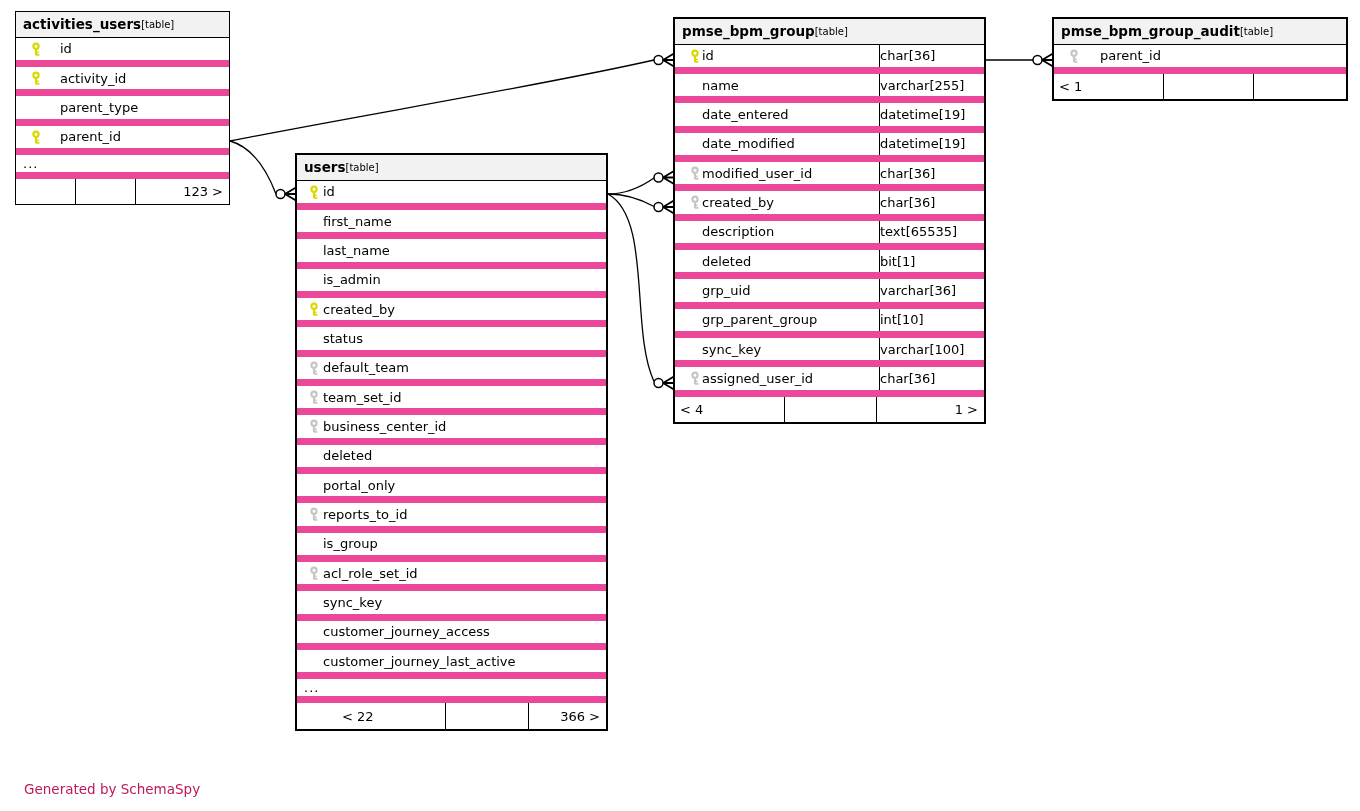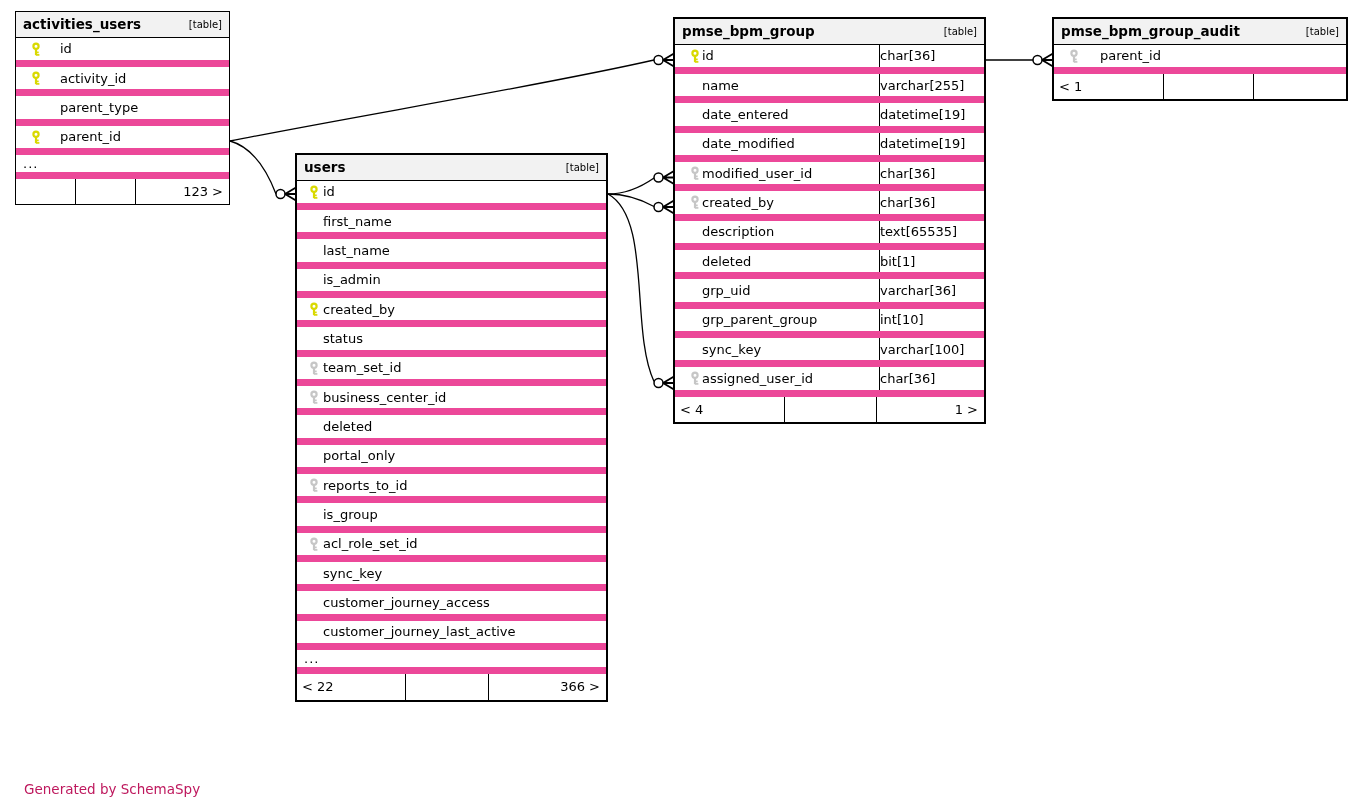--- a/index.html
+++ b/index.html
@@ -7,41 +7,41 @@
           font-family:"DejaVu Sans","Liberation Sans",sans-serif;color:#000;}
   .rel-lines{position:absolute;left:0;top:0;width:1360px;height:811px;}
 
   .table{position:absolute;background:#fff;border:1.4px solid #000;box-sizing:border-box;}
   .t-act  {left:15px;  top:11px;  width:215px; border-width:1.4px; --icon-x:13px; --label-x:44px;}
   .t-users{left:295px; top:153px; width:313px; border-width:2.2px; --icon-x:10px; --label-x:26px;}
   .t-pmse {left:673px; top:17px;  width:313px; border-width:2.8px; --icon-x:13px; --label-x:27px;}
   .t-audit{left:1052px;top:17px;  width:296px; border-width:2.2px; --icon-x:13px; --label-x:46px;}
 
   .thead{height:25.5px;background:#f2f2f2;border-bottom:1px solid #000;display:flex;
-         align-items:center;justify-content:space-between;padding:0 7px;box-sizing:border-box;}
+         align-items:center;padding:0 7px;box-sizing:border-box;}
   .tname{font-weight:bold;font-size:13.5px;}
   .ttag{font-size:10px;}
 
   .row{position:relative;height:29.35px;border-bottom:7px solid #ec4899;display:flex;
        align-items:center;font-size:13px;box-sizing:border-box;}
   .row.ellipsis{height:24px;}
   .row.ellipsis .label{margin-left:7px;letter-spacing:1px;}
   .key{position:absolute;left:var(--icon-x);top:50%;transform:translateY(-50%);
        width:14px;height:14px;line-height:0;}
   .label{margin-left:var(--label-x);white-space:nowrap;}
   .type{margin-left:auto;width:105px;align-self:stretch;display:flex;align-items:center;
         border-left:1px solid #000;box-sizing:border-box;white-space:nowrap;}
 
   .tfoot{display:flex;height:25.5px;font-size:13px;align-items:stretch;box-sizing:border-box;}
   .fc{display:flex;align-items:center;box-sizing:border-box;white-space:nowrap;}
   .f1{padding-left:5px;}
   .f2{border-left:1.5px solid #000;}
   .f3{border-left:1.5px solid #000;flex:1;justify-content:flex-end;padding-right:6px;}
   .t-act  .f1{width:59px;}  .t-act  .f2{width:60px;}
-  .t-users .f1{width:108px;}.t-users .f2{width:83px;}
+  .t-users .f1{width:108px;margin-left:40px;}.t-users .f2{width:83px;}
   .t-pmse .f1{width:109px;} .t-pmse .f2{width:92px;}
   .t-audit .f1{width:109px;}.t-audit .f2{width:90px;}
 
   .credit{position:absolute;left:24px;top:781px;font-size:13.5px;color:#be185d;}
 </style>
 </head>
 <body>
 
 <div class="canvas">
 
@@ -163,20 +163,29 @@
       <div class="row">
         <span class="label">status</span>
       </div>
       <div class="row">
         <span class="key"><svg width="14" height="14" viewBox="0 0 14 14">
      <circle cx="7" cy="4.2" r="2.6" fill="none" stroke="#c6c6c6" stroke-width="2.2"></circle>
      <line x1="7" y1="6.8" x2="7" y2="13.2" stroke="#c6c6c6" stroke-width="2.2"></line>
      <line x1="7" y1="10.4" x2="9.7" y2="10.4" stroke="#c6c6c6" stroke-width="1.7"></line>
      <line x1="7" y1="12.9" x2="10.4" y2="12.9" stroke="#c6c6c6" stroke-width="1.7"></line>
    </svg></span>
+        <span class="label">default_team</span>
+      </div>
+      <div class="row">
+        <span class="key"><svg width="14" height="14" viewBox="0 0 14 14">
+     <circle cx="7" cy="4.2" r="2.6" fill="none" stroke="#c6c6c6" stroke-width="2.2"></circle>
+     <line x1="7" y1="6.8" x2="7" y2="13.2" stroke="#c6c6c6" stroke-width="2.2"></line>
+     <line x1="7" y1="10.4" x2="9.7" y2="10.4" stroke="#c6c6c6" stroke-width="1.7"></line>
+     <line x1="7" y1="12.9" x2="10.4" y2="12.9" stroke="#c6c6c6" stroke-width="1.7"></line>
+   </svg></span>
         <span class="label">team_set_id</span>
       </div>
       <div class="row">
         <span class="key"><svg width="14" height="14" viewBox="0 0 14 14">
      <circle cx="7" cy="4.2" r="2.6" fill="none" stroke="#c6c6c6" stroke-width="2.2"></circle>
      <line x1="7" y1="6.8" x2="7" y2="13.2" stroke="#c6c6c6" stroke-width="2.2"></line>
      <line x1="7" y1="10.4" x2="9.7" y2="10.4" stroke="#c6c6c6" stroke-width="1.7"></line>
      <line x1="7" y1="12.9" x2="10.4" y2="12.9" stroke="#c6c6c6" stroke-width="1.7"></line>
    </svg></span>
         <span class="label">business_center_id</span>

